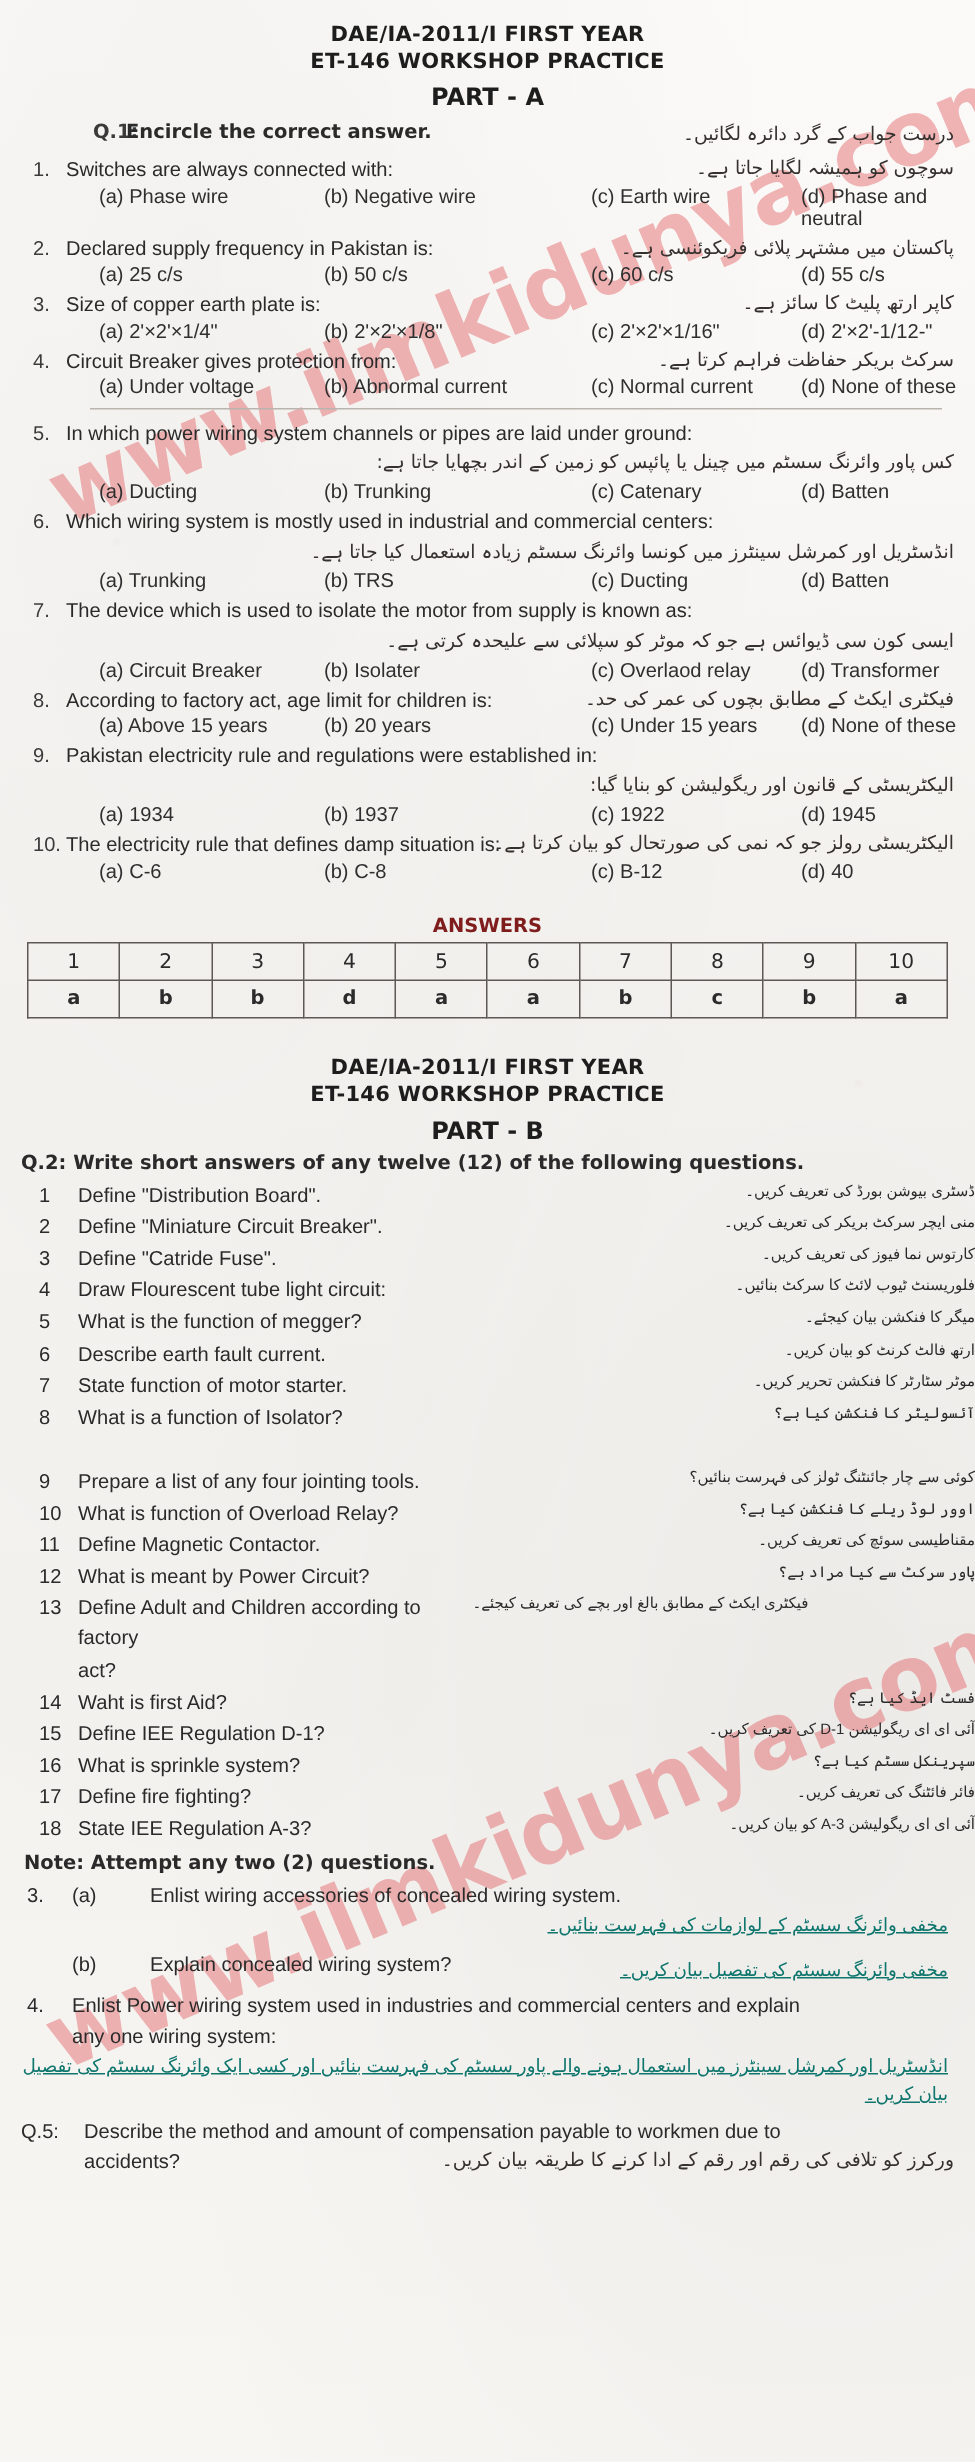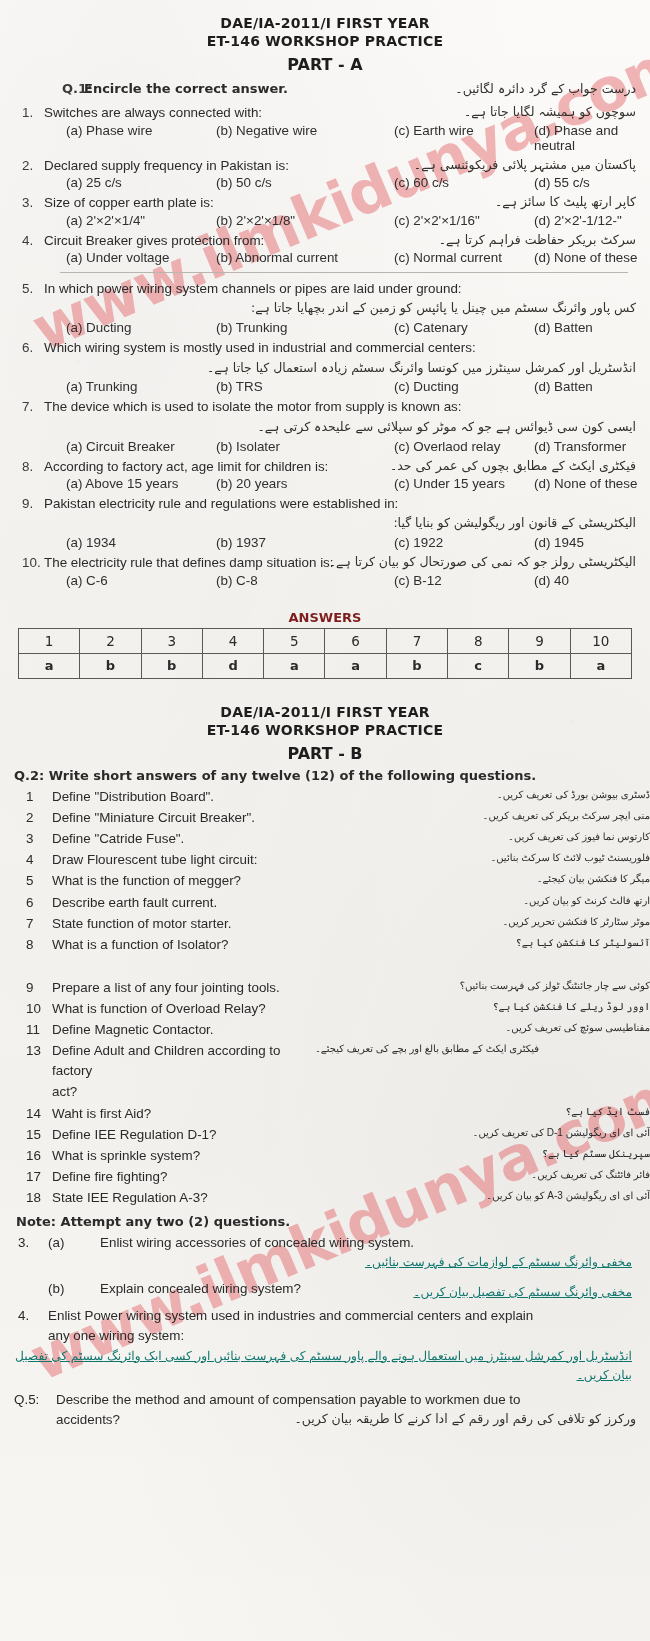--- a/index.html
+++ b/index.html
@@ -444,20 +444,25 @@
   <div class="sq">
     <div class="n">10</div>
     <div class="t">What is function of Overload Relay?</div>
     <div class="u">اوور لوڈ ریلے کا فنکشن کیا ہے؟</div>
   </div>
   <div class="sq">
     <div class="n">11</div>
     <div class="t">Define Magnetic Contactor.</div>
     <div class="u">مقناطیسی سوئچ کی تعریف کریں۔</div>
   </div>
+  <div class="sq">
+    <div class="n">12</div>
+    <div class="t">What is meant by Power Circuit?</div>
+    <div class="u">پاور سرکٹ سے کیا مراد ہے؟</div>
+  </div>
 
   <div class="sq">
     <div class="n">13</div>
     <div class="t" style="max-width:255px;">Define Adult and Children according to factory</div>
     <div class="u">فیکٹری ایکٹ کے مطابق بالغ اور بچے کی تعریف کیجئے۔</div>
   </div>
   <div class="sq">
     <div class="n"></div>
     <div class="t">act?</div>
   </div>

